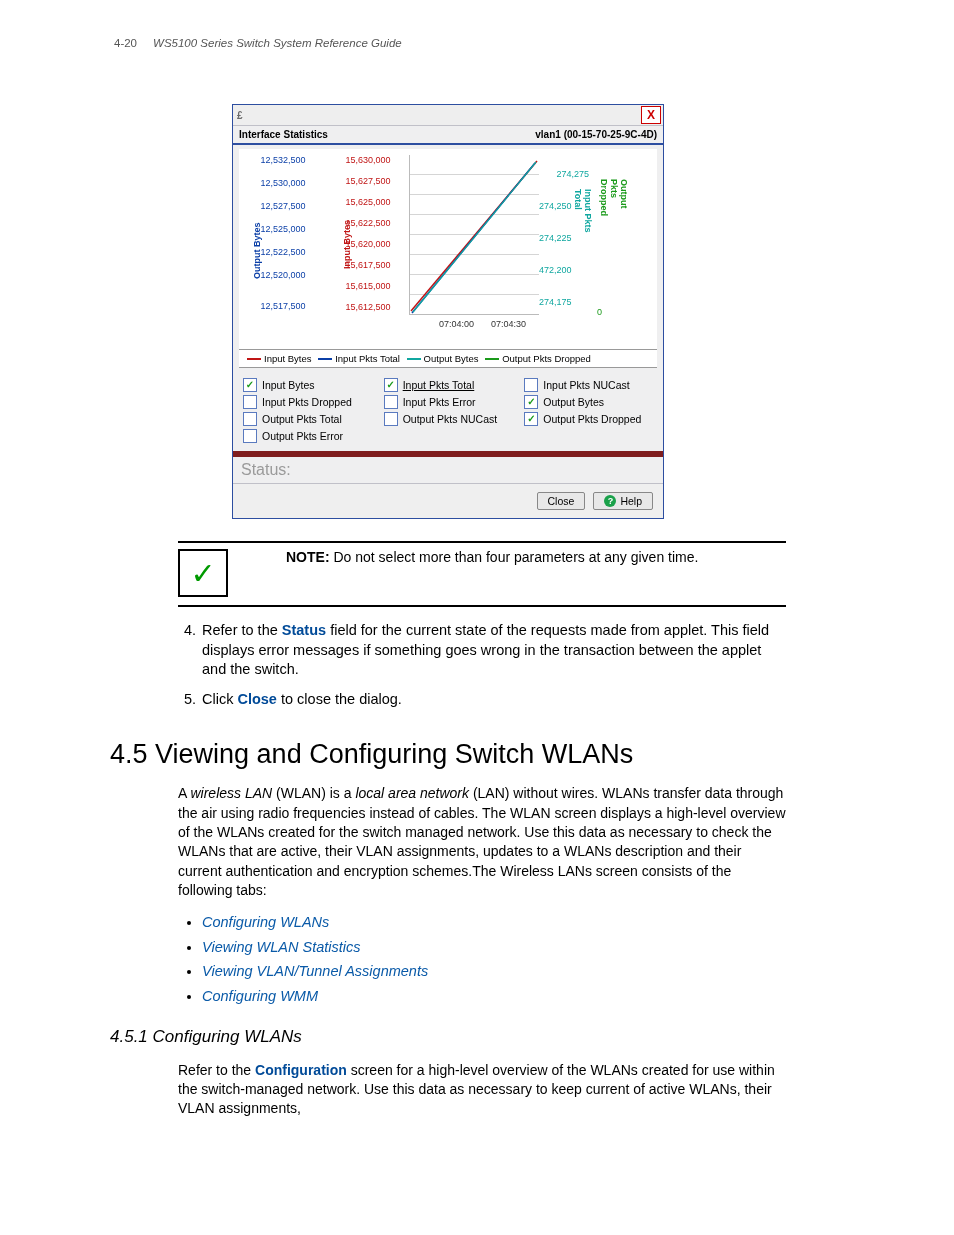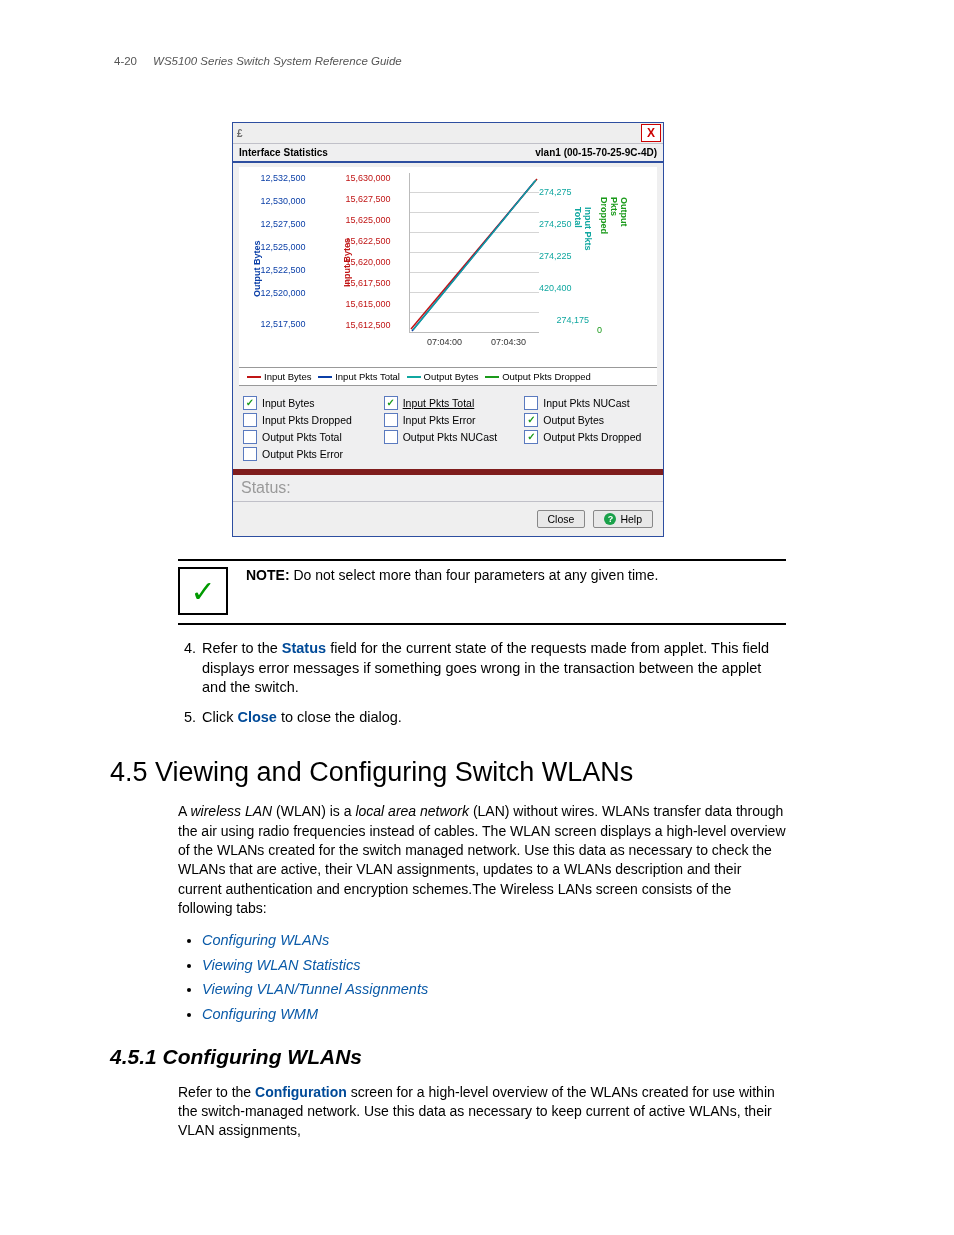--- a/index.html
+++ b/index.html
@@ -6,21 +6,21 @@
     margin: 0;
     background: #fff;
     font-family: Arial, Helvetica, sans-serif;
     color: #000;
   }
   .page {
     width: 886px;
     height: 1235px;
     position: relative;
     box-sizing: border-box;
-    padding: 55px 100px 50px 110px;
+    padding: 37px 100px 50px 110px;
   }
   .hdr {
     font-size: 11.5px;
     color: #555;
     margin-bottom: 55px;
     padding-left: 4px;
   }
   .hdr .pn { font-style: normal; }
   .hdr .ti { font-style: italic; }
 
@@ -123,21 +123,21 @@
   .btn {
     background:#e8e8e8; border:1px solid #888; border-radius:2px;
     padding: 2px 10px; font-size:10.5px; display:flex; align-items:center; gap:4px;
   }
   .qmark { width:12px; height:12px; border-radius:50%; background:#1aa14a; color:#fff; font-size:9px; font-weight:bold; display:flex; align-items:center; justify-content:center; }
 
   
   .note-rule { border:0; border-top:2px solid #000; margin: 0 0 0 68px; }
   .note-row { display:flex; gap:18px; margin-left:68px; padding: 6px 0 8px 0; align-items:flex-start; }
   .note-icon { width:46px; height:44px; border:2px solid #000; display:flex; align-items:center; justify-content:center; font-size:30px; color:#009a00; flex:0 0 auto; }
-  .note-text { font-size:14px; padding-top:0px; }
+  .note-text { font-size:14px; padding-top:0px;margin-left:40px; }
   .note-text b { font-weight:bold; }
 
   
   .ol-body { margin: 14px 0 0 68px; font-size:14.5px; line-height:1.35; }
   .ol-body .li { display:flex; gap:6px; margin-bottom:10px; }
   .ol-body .li .n { width:18px; flex:0 0 auto; text-align:right; }
   .kw { color:#004a98; font-weight:bold; }
 
   h2.sec {
     font-family: "Arial Narrow", Arial, sans-serif;
@@ -149,23 +149,23 @@
   .body-p { margin-left:68px; font-size:14px; line-height:1.38; margin-bottom:10px; }
   .body-p i { font-style: italic; }
 
   ul.links { margin: 4px 0 0 68px; padding-left: 24px; font-size:14.5px; line-height:1.7; }
   ul.links li { color:#000; }
   ul.links a { color:#0a5aa8; font-style:italic; text-decoration:none; }
 
   h3.sub {
     font-family: "Arial Narrow", Arial, sans-serif;
     font-stretch: condensed;
-    font-weight: bold;
+    font-weight: normal;
     font-style: italic;
-    font-size: 21px;
+    font-size: 17px;
     margin: 18px 0 4px 0;
   }
 </style>
 </head>
 <body>
 <div class="page">
 
 <div class="hdr">
   <span class="pn">4-20</span>
   <span>&nbsp;&nbsp;&nbsp;</span>
@@ -197,39 +197,39 @@
     <span class="ytick red" style="left:94px;top:6px;width:70px">15,630,000</span>
     <span class="ytick red" style="left:94px;top:27px;width:70px">15,627,500</span>
     <span class="ytick red" style="left:94px;top:48px;width:70px">15,625,000</span>
     <span class="ytick red" style="left:94px;top:69px;width:70px">15,622,500</span>
     <span class="ytick red" style="left:94px;top:90px;width:70px">15,620,000</span>
     <span class="ytick red" style="left:94px;top:111px;width:70px">15,617,500</span>
     <span class="ytick red" style="left:94px;top:132px;width:70px">15,615,000</span>
     <span class="ytick red" style="left:94px;top:153px;width:70px">15,612,500</span>
     <span class="vlabel red" style="left:103px; top:120px">Input Bytes</span>
 
-    <span class="ytick cyan" style="left:300px;top:20px;width:50px;text-align:left">274,275</span>
+    <span class="ytick cyan" style="left:300px;top:20px;width:50px;text-align:right">274,275</span>
     <span class="ytick cyan" style="left:300px;top:52px;width:50px;text-align:left">274,250</span>
     <span class="ytick cyan" style="left:300px;top:84px;width:50px;text-align:left">274,225</span>
-    <span class="ytick cyan" style="left:300px;top:116px;width:50px;text-align:left">420,400</span>
-    <span class="ytick cyan" style="left:300px;top:148px;width:50px;text-align:right">274,175</span>
+    <span class="ytick cyan" style="left:300px;top:116px;width:50px;text-align:left">472,200</span>
+    <span class="ytick cyan" style="left:300px;top:148px;width:50px;text-align:left">274,175</span>
     <span class="vlabel cyan right" style="left:354px; top:40px">Input Pkts Total</span>
 
     <span class="ytick green" style="left:358px;top:158px;width:20px;text-align:left">0</span>
     <span class="vlabel green right" style="left:390px; top:30px">Output Pkts Dropped</span>
 
     <div class="plotbox">
       <div class="plotline">
         <svg viewBox="0 0 130 160" preserveAspectRatio="none">
           <line x1="2" y1="156" x2="128" y2="6" stroke="#c01515" stroke-width="1.5"></line>
           <line x1="3" y1="158" x2="126" y2="8" stroke="#0b3fa7" stroke-width="1.5"></line>
           <line x1="4" y1="157" x2="127" y2="7" stroke="#10a7a0" stroke-width="1.2"></line>
         </svg>
       </div>
-      <span class="xtick" style="left:18px">07:04:00</span>
+      <span class="xtick" style="left:30px">07:04:00</span>
       <span class="xtick" style="left:82px">07:04:30</span>
     </div>
   </div>
 
   <div class="legend-row">
     <span class="lk red"></span><span>Input Bytes</span>
     <span class="lk blue"></span><span>Input Pkts Total</span>
     <span class="lk cyan"></span><span>Output Bytes</span>
     <span class="lk green"></span><span>Output Pkts Dropped</span>
   </div>

